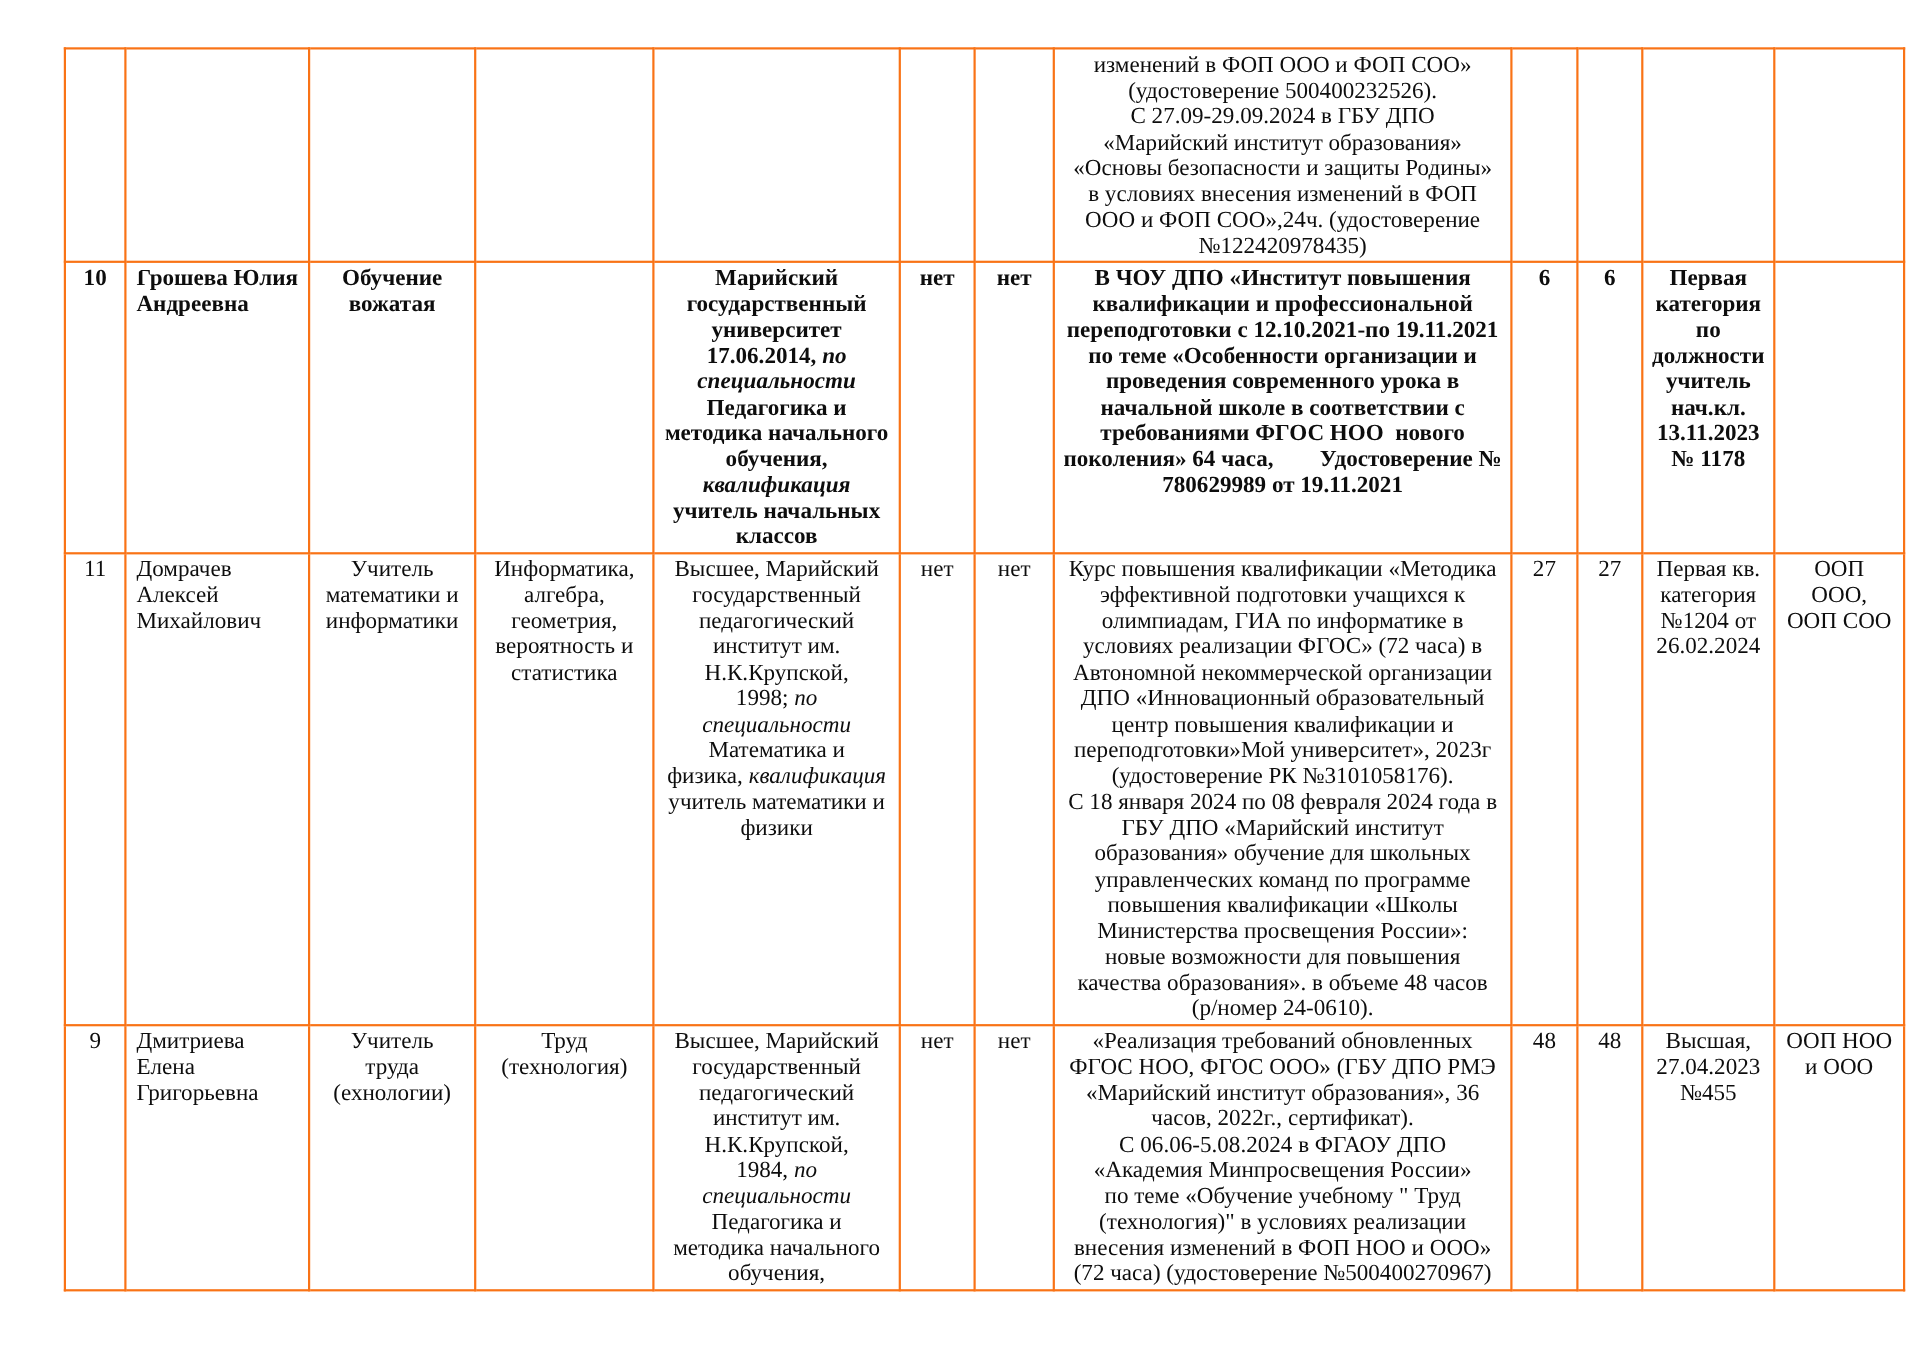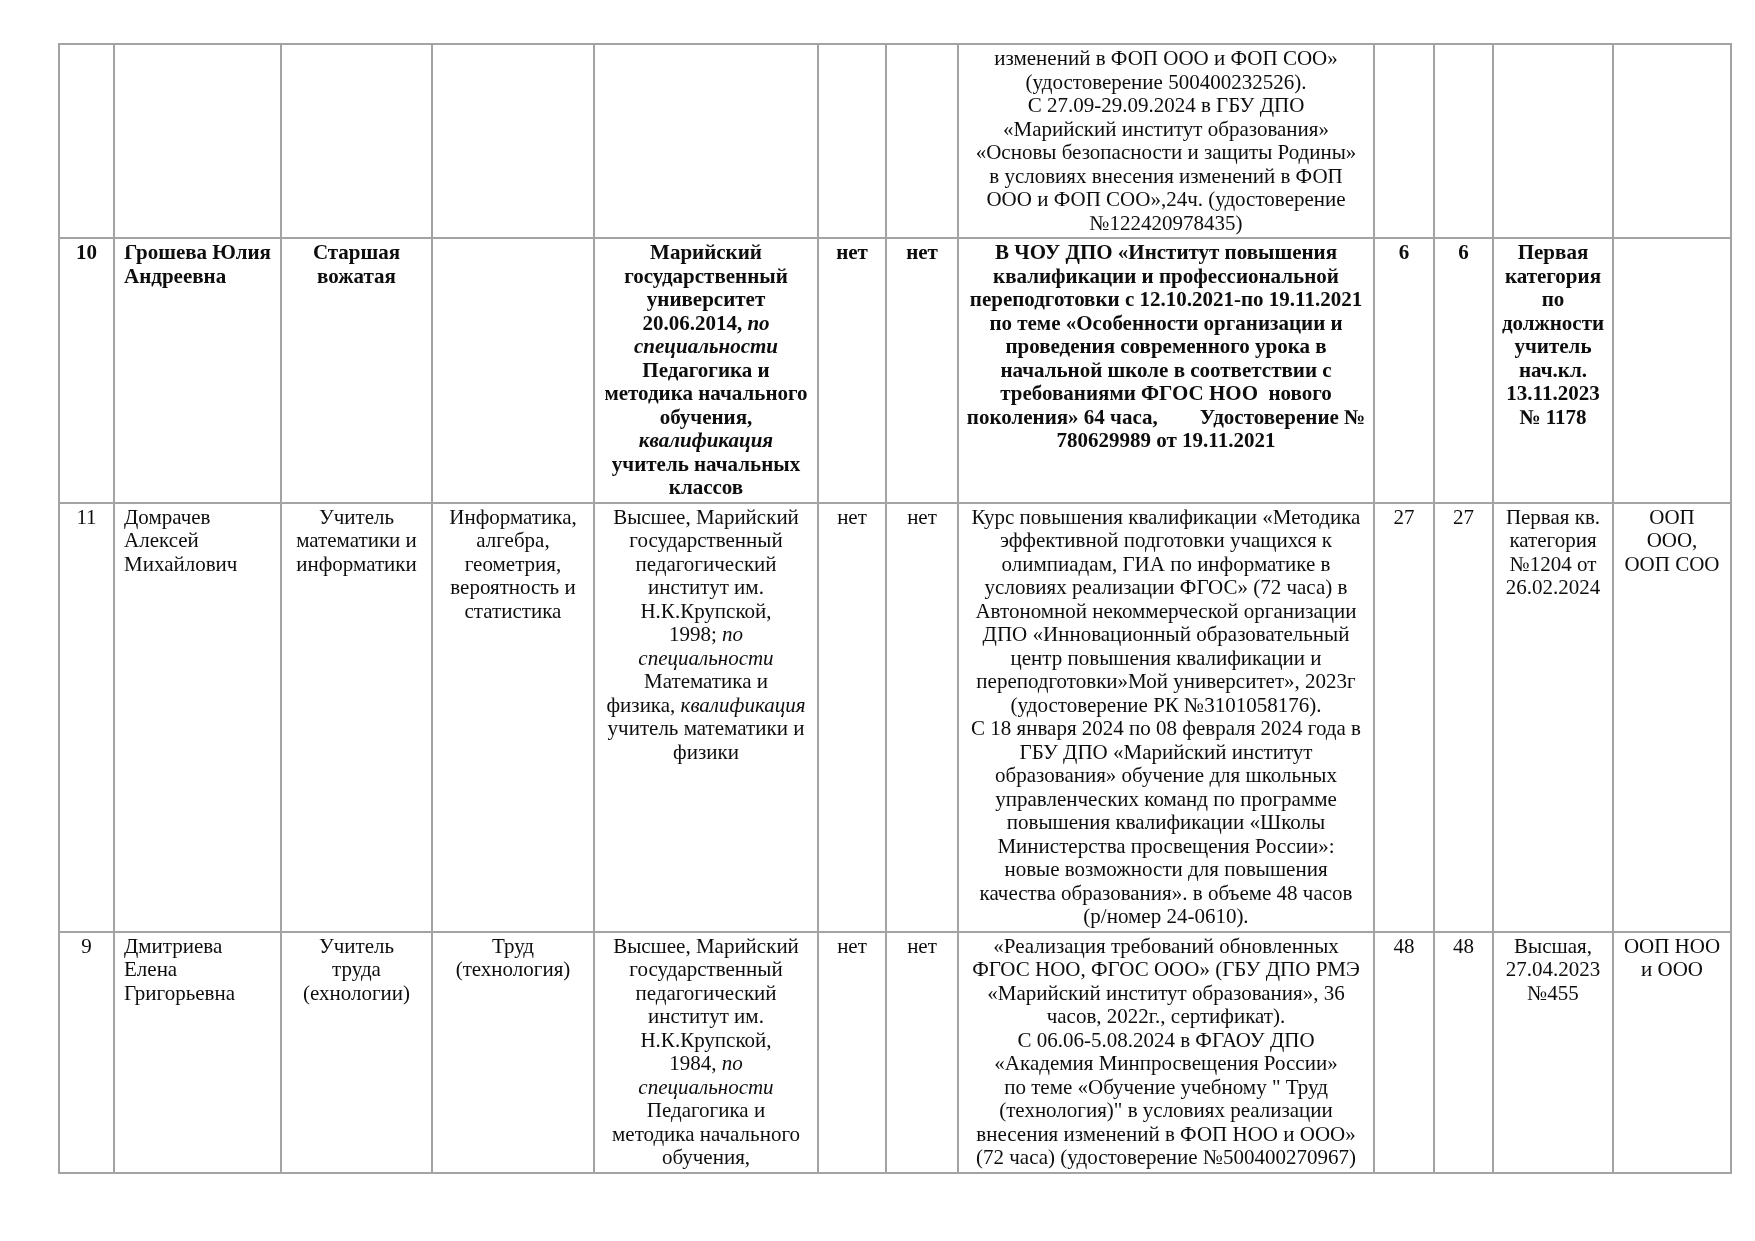--- a/index.html
+++ b/index.html
@@ -18,21 +18,21 @@
   }
   table.tbl {
     position: absolute;
     left: 58px;
     top: 43px;
     width: 1672px;
     border-collapse: collapse;
     table-layout: fixed;
   }
   table.tbl td {
-    border: 2px solid #a3a3a3;
+    border: 2px solid #f97316;
     vertical-align: top;
     text-align: center;
     padding: 2px 2px;
     font-size: 21px;
     line-height: 23.5px;
     white-space: pre-line;
     overflow: hidden;
     word-wrap: break-word;
   }
   table.tbl td.left {
@@ -86,27 +86,27 @@
       <td></td>
       <td></td>
       <td></td>
       <td></td>
     </tr>
 
     <tr class="r1">
       <td>10</td>
       <td class="left">Грошева Юлия
 Андреевна</td>
-      <td>Старшая
+      <td>Обучение
 вожатая</td>
       <td></td>
       <td><span>Марийский
 государственный
 университет
-20.06.2014, </span><i>по
+17.06.2014, </span><i>по
 специальности</i><span>
 Педагогика и
 методика начального
 обучения,
 </span><i>квалификация</i><span>
 учитель начальных
 классов</span></td>
       <td>нет</td>
       <td>нет</td>
       <td>В ЧОУ ДПО «Институт повышения

